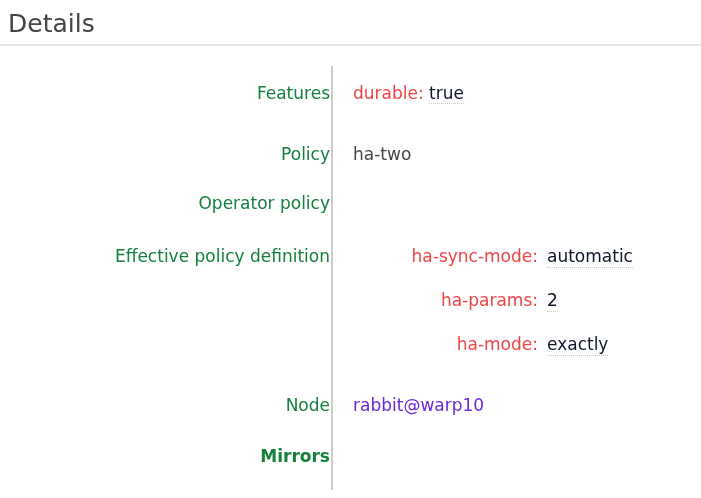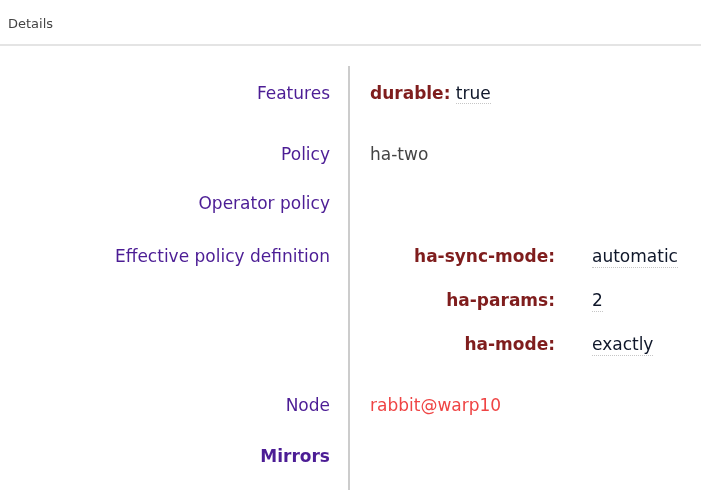--- a/index.html
+++ b/index.html
@@ -11,78 +11,77 @@
     width: 701px;
     height: 498px;
     overflow: hidden;
     font-family: "DejaVu Sans", "Liberation Sans", sans-serif;
     font-size: 17px;
     line-height: 22px;
     color: #000000;
   }
   .section-title {
     margin: 12px 0 0 8px;
-    font-size: 13px;
+    font-size: 25px;
     line-height: 23px;
     font-weight: normal;
     color: #444444;
   }
   .section-rule {
     border: none;
     border-top: 2px solid #e4e4e4;
     margin: 9px 0 0 0;
   }
   .facts {
     display: table;
     width: 701px;
     margin-top: 20px;
     border-collapse: collapse;
   }
   .fact-row { display: table-row; }
   .fact-label {
     display: table-cell;
     width: 330px;
-    padding-right: 18px;
+    padding-right: 1px;
     text-align: right;
     vertical-align: top;
-    color: #4c1d95;
+    color: #15803d;
     white-space: nowrap;
   }
   .fact-value {
     display: table-cell;
     border-left: 2px solid #cccccc;
     padding-left: 20px;
     vertical-align: top;
   }
   
   .row-features  .fact-label, .row-features  .fact-value { padding-top: 16px; padding-bottom: 26px; }
   .row-policy    .fact-label, .row-policy    .fact-value { padding-top: 13px; padding-bottom: 14px; }
   .row-oppolicy  .fact-label, .row-oppolicy  .fact-value { padding-top: 13px; padding-bottom: 14px; }
   .row-effective .fact-label { padding-top: 17px; }
   .row-effective .fact-value { padding-top: 6px; padding-bottom: 15px; }
   .row-node      .fact-label, .row-node      .fact-value { padding-top: 13px; padding-bottom: 14px; }
   .row-mirrors   .fact-label, .row-mirrors   .fact-value { padding-top: 15px; padding-bottom: 23px; font-weight: bold; }
 
-  .arg-key { color: #7f1d1d; font-weight: bold; }
+  .arg-key { color: #ef4444; }
   .arg-val {
     color: #0f172a;
     border-bottom: 1px dotted #c6c6c6;
     cursor: default;
   }
   .policy-name {
     font-weight: normal;
     color: #444444;
   }
-  .plain-val { color: #ef4444; }
+  .plain-val { color: #6d28d9; }
 
   .policy-def-row {
     display: flex;
     padding-top: 11px;
     padding-bottom: 10px;
-    gap: 28px;
   }
   .policy-def-key {
     width: 185px;
     text-align: right;
     white-space: nowrap;
   }
   .policy-def-val {
     margin-left: 9px;
     white-space: nowrap;
     text-align: right;

